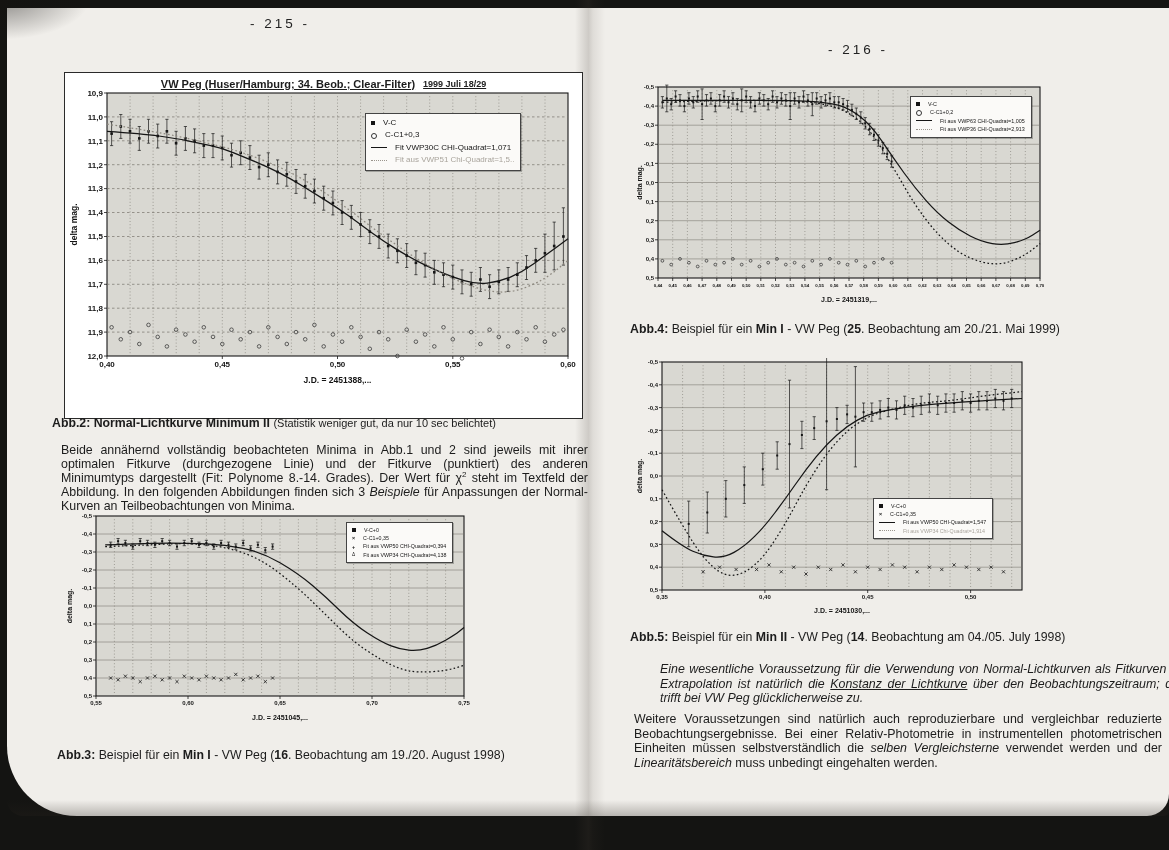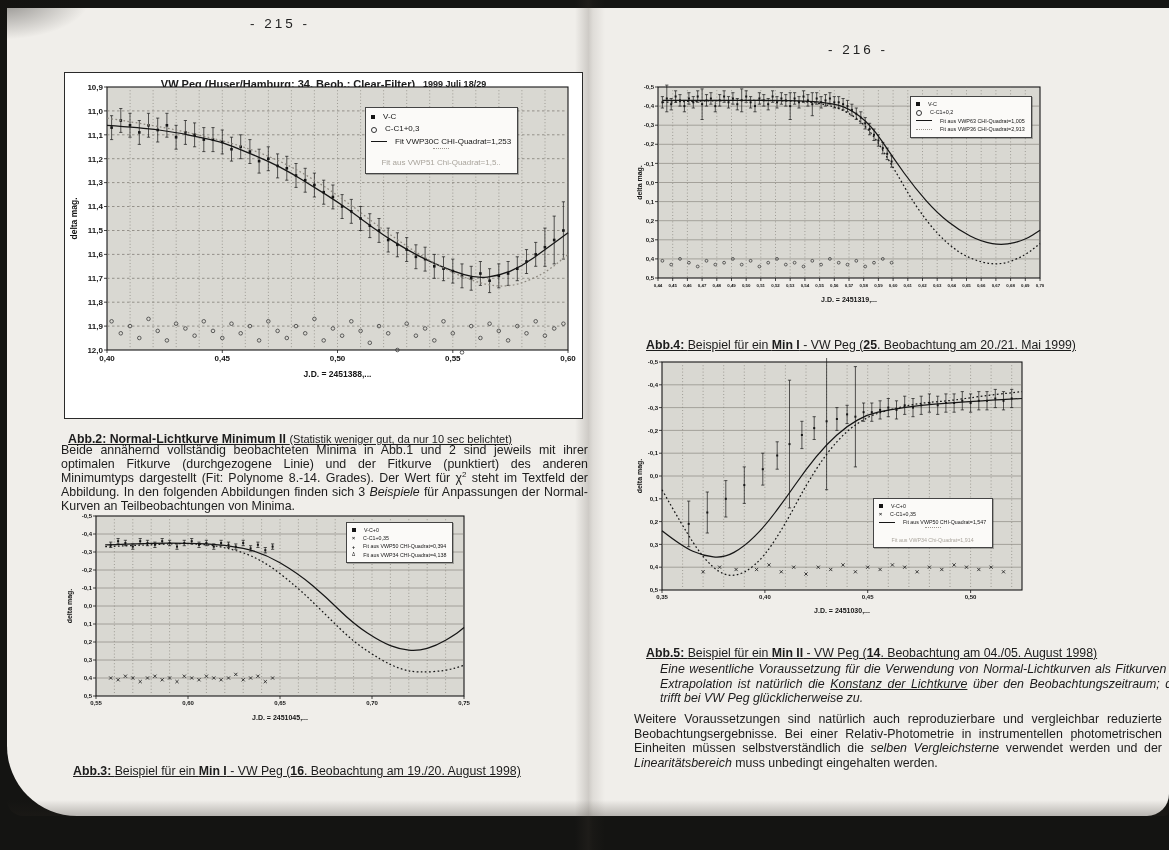--- a/index.html
+++ b/index.html
@@ -15,34 +15,34 @@
          background:radial-gradient(ellipse at 0 0,rgba(20,18,16,.45),transparent 70%);}
   .content{position:absolute;inset:0;}
   .pagenum{position:absolute;font-size:13.5px;letter-spacing:3px;color:#222;}
   .chart-box{position:absolute;margin:0;}
   .framed{border:1.4px solid #2a2a2a;background:#ffffff;text-decoration:underline;}
   .chart-title{height:22px;display:flex;align-items:center;justify-content:center;
          font-weight:bold;font-size:11px;white-space:nowrap;}
   .chart-title .suffix{font-size:9px;margin-left:8px;font-weight:bold;color:#222;}
   .chart-canvas{position:absolute;left:0;right:0;bottom:0;}
   .chart-canvas.full{top:0;}
-  .chart-canvas.titled{top:8px;}
+  .chart-canvas.titled{top:14px;}
   .legend{position:absolute;background:#fbfaf8;border:1px solid #444;padding:3px 6px 3px 5px;
           line-height:1.55;box-shadow:1px 1px 0 rgba(0,0,0,.25);}
   .lg-row{display:flex;align-items:center;gap:8px;white-space:nowrap;color:#161616;}
-  .lg-row.faint{color:#a9a49c;flex-direction:column;}
+  .lg-row.faint{color:#a9a49c;}
   .lg-m{display:inline-block;flex:0 0 auto;}
   .m-dot{width:4px;height:4px;background:#151515;}
   .m-circle{width:4px;height:4px;border:1px solid #333;border-radius:50%;background:#fff;}
   .m-x{font-weight:bold;line-height:0;}.m-x::before{content:"×";}
   .m-plusline{font-weight:bold;line-height:0;}.m-plusline::before{content:"+";}
   .m-tri{line-height:0;font-size:90%;}.m-tri::before{content:"Δ";}
   .m-line{width:16px;height:0;border-top:1.5px solid #151515;}
   .m-dotline{width:16px;height:0;border-top:1.6px dotted #9a958d;}
-  .caption{position:absolute;font-size:12.3px;margin:16px;white-space:nowrap;text-decoration:underline;}
+  .caption{position:absolute;font-size:12.3px;margin:0;white-space:nowrap;}
   .bodytext{position:absolute;margin:4px;font-size:12.4px;line-height:1.1;text-align:justify;}
   .rt-b{font-weight:bold;} .rt-i{font-style:italic;} .rt-u{text-decoration:underline;}
   .rt-sm{font-size:11px;}
   sup{font-size:8px;}
   svg text{fill:#141414;}
 </style>
 </head>
 <body>
 
 <div class="scan">
@@ -383,21 +383,21 @@
               <div class="lg-row">
                 <span class="lg-m m-dot"></span>
                 <span>V-C</span>
               </div>
               <div class="lg-row">
                 <span class="lg-m m-circle"></span>
                 <span>C-C1+0,3</span>
               </div>
               <div class="lg-row">
                 <span class="lg-m m-line"></span>
-                <span>Fit VWP30C   CHI-Quadrat=1,253</span>
+                <span>Fit VWP30C   CHI-Quadrat=1,071</span>
               </div>
               <div class="lg-row faint">
                 <span class="lg-m m-dotline"></span>
                 <span>Fit aus VWP51   Chi-Quadrat=1,5..</span>
               </div>
             </div></div>
       </figure>
 
       <p class="caption" style="left:52px;top:416px;"><span class="rt-b">Abb.2: Normal-Lichtkurve Minimum II </span><span class="rt-sm">(Statistik weniger gut, da nur 10 sec belichtet)</span></p>
 
@@ -1217,20 +1217,20 @@
                 <span class="lg-m m-line"></span>
                 <span>Fit aus VWP50  CHI-Quadrat=1,547</span>
               </div>
               <div class="lg-row faint">
                 <span class="lg-m m-dotline"></span>
                 <span>Fit aus VWP34  Chi-Quadrat=1,914</span>
               </div>
             </div></div>
       </figure>
 
-      <p class="caption" style="left:630px;top:630px;"><span class="rt-b">Abb.5: </span><span>Beispiel für ein </span><span class="rt-b">Min II</span><span> - VW Peg (</span><span class="rt-b">14</span><span>. Beobachtung am 04./05. August 1998)</span></p>
+      <p class="caption" style="left:630px;top:630px;"><span class="rt-b">Abb.5: </span><span>Beispiel für ein </span><span class="rt-b">Min II</span><span> - VW Peg (</span><span class="rt-b">14</span><span>. Beobachtung am 04./05. July 1998)</span></p>
 
       <p class="bodytext" style="left:656px;top:658px;width:528px;line-height:1.18;font-style:italic;"><span>Eine wesentliche Voraussetzung für die Verwendung von Normal-Lichtkurven als Fitkurven zur Extrapolation ist natürlich die </span><span class="rt-u">Konstanz der Lichtkurve</span><span> über den Beobachtungszeitraum; dies trifft bei VW Peg glücklicherweise zu.</span></p>
 
       <p class="bodytext" style="left:630px;top:708px;width:528px;line-height:1.18;"><span>Weitere Voraussetzungen sind natürlich auch reproduzierbare und vergleichbar reduzierte Beobachtungsergebnisse. Bei einer Relativ-Photometrie in instrumentellen photometrischen Einheiten müssen selbstverständlich die </span><span class="rt-i">selben Vergleichsterne</span><span> verwendet werden und der </span><span class="rt-i">Linearitätsbereich</span><span> muss unbedingt eingehalten werden.</span></p>
     </section>
   </div>
 </div>
 
 </body></html>

